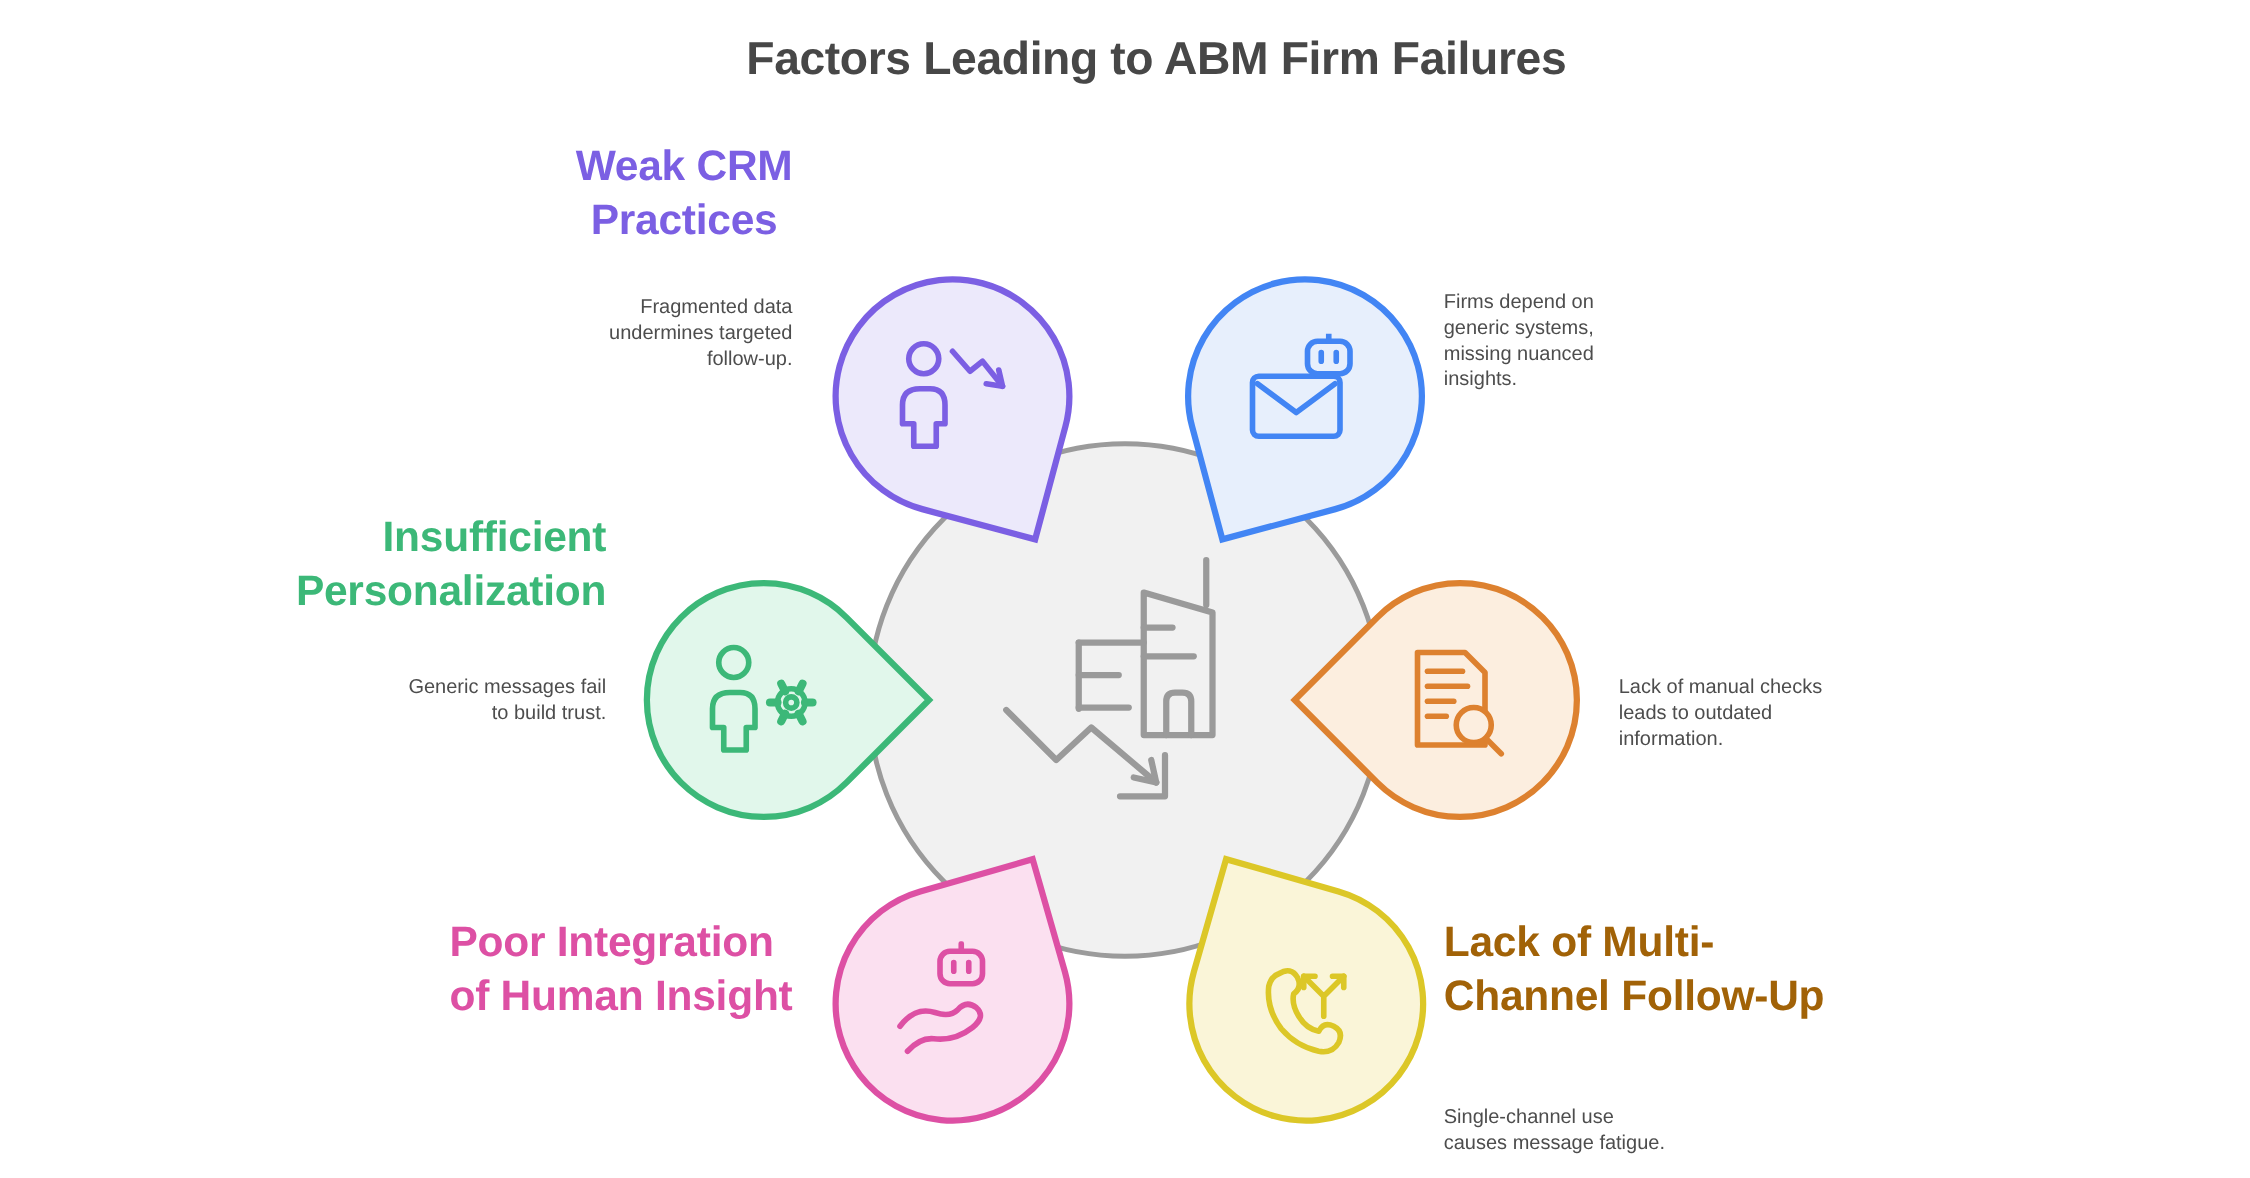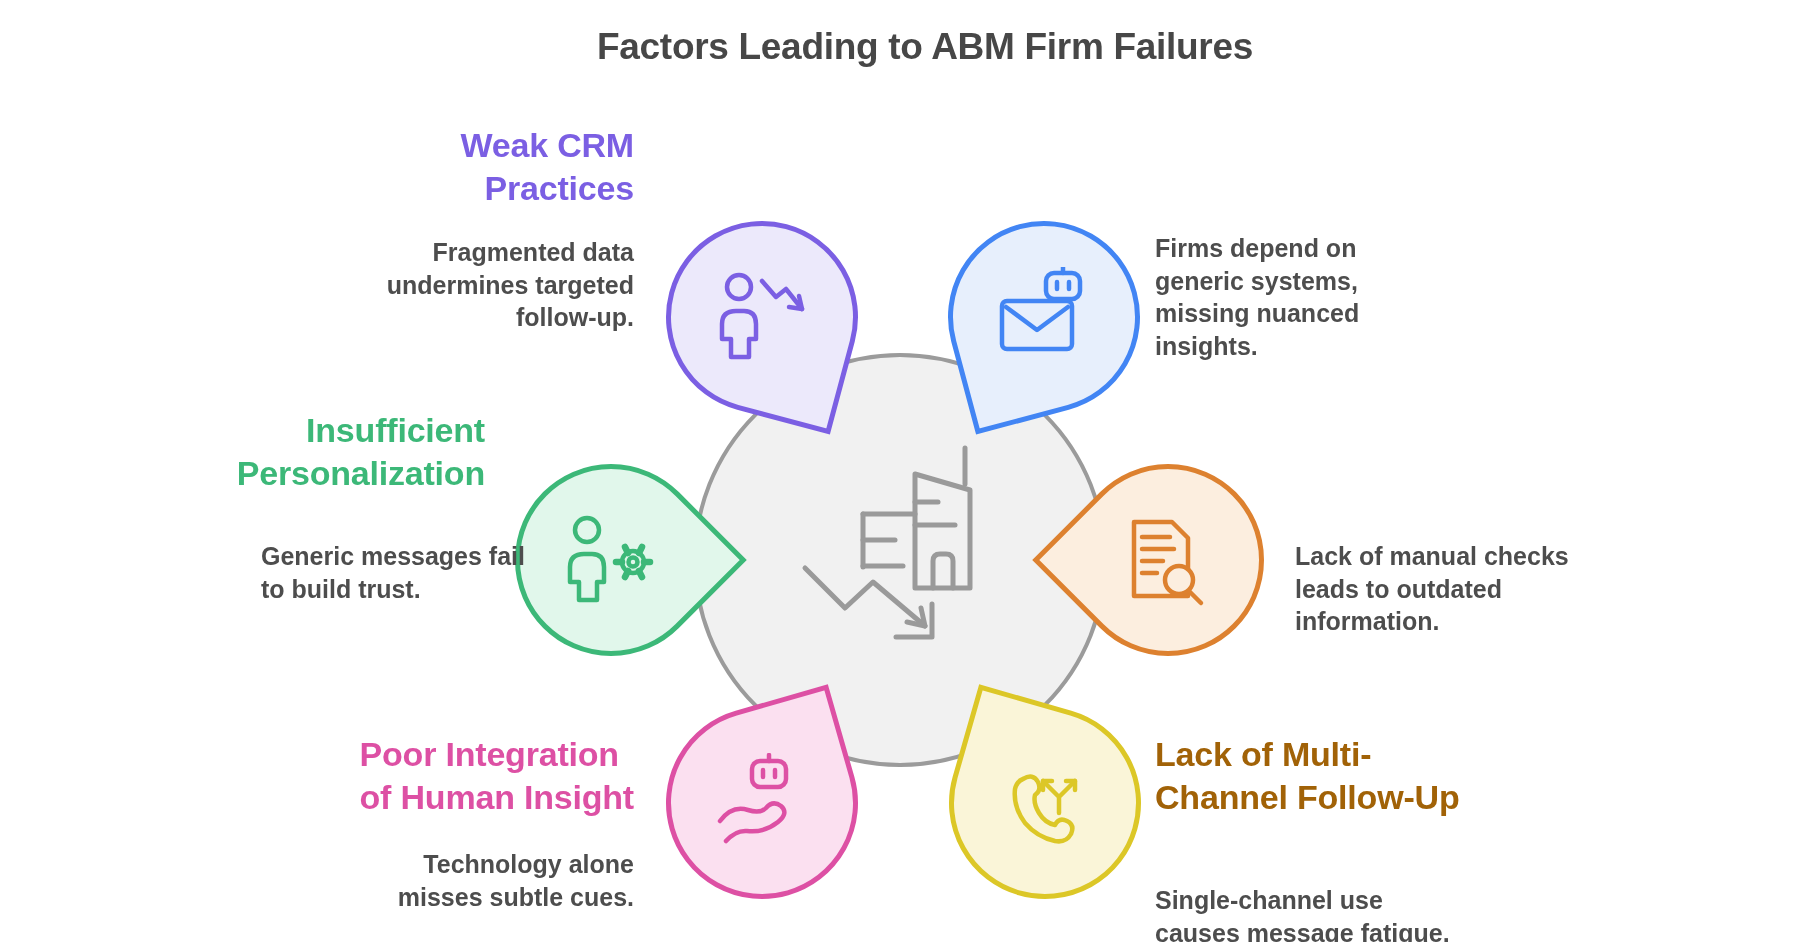--- a/index.html
+++ b/index.html
@@ -24,21 +24,21 @@
   .petal-green{background:#E1F7EB;border-color:#3CB878;border-radius:50% 0 50% 50%;transform:rotate(45deg);}
   .petal-green .icon-wrap{transform:rotate(-45deg);}
   .petal-orange{background:#FCEEDF;border-color:#DD812F;border-radius:0 50% 50% 50%;transform:rotate(-45deg);}
   .petal-orange .icon-wrap{transform:rotate(45deg);}
   .petal-pink{background:#FBE0F0;border-color:#DD50A4;border-radius:50% 0 50% 50%;transform:rotate(-16deg);}
   .petal-pink .icon-wrap{transform:rotate(16deg);}
   .petal-yellow{background:#FAF5D8;border-color:#DCC727;border-radius:0 50% 50% 50%;transform:rotate(16deg);}
   .petal-yellow .icon-wrap{transform:rotate(-16deg);}
 
   .f-title{position:absolute;font-size:34px;font-weight:700;line-height:1.26;white-space:pre-line;letter-spacing:-.2px;}
-  .f-desc{position:absolute;font-size:25px;color:#4d4d4d;line-height:1.3;white-space:pre-line;font-weight:bold;}
+  .f-desc{position:absolute;font-size:16px;color:#4d4d4d;line-height:1.3;white-space:pre-line;}
   .t-purple{color:#7B5FE3;} .t-blue{color:#4285F4;} .t-green{color:#3CB878;}
   .t-orange{color:#DD812F;} .t-pink{color:#DD50A4;} .t-yellow{color:#a16207;}
 
   svg{display:block;}
   .ln{fill:none;stroke-linecap:round;stroke-linejoin:round;}
 </style>
 </head>
 <body>
 
 <div class="stage">
@@ -146,43 +146,41 @@
         <g class="ln" stroke="#DCC727" stroke-width="4.5">
           <path d="M28,26 Q38,20 43,29 Q47,37 40,42 Q38,50 44,60 Q50,70 60,72 Q64,64 72,68 Q80,72 76,81 Q71,90 60,88 Q42,84 30,70 Q18,54 20,36 Q22,28 28,26 Z"></path>
           <path d="M64,60 V44 M64,44 L48,28 M64,44 L80,28"></path>
           <path d="M48,28 H57 M48,28 V37"></path>
           <path d="M80,28 H71 M80,28 V37"></path>
         </g>
       </svg>
     </div>
   </div>
 
-  <div class="f-title t-purple" style="right:1166px;top:124px;text-align:right">Weak CRM
+  <div class="f-title t-purple" style="right:1166px;top:112px;text-align:center">Weak CRM
 Practices</div>
   <div class="f-desc" style="right:1166px;top:236px;text-align:right">Fragmented data
 undermines targeted
 follow-up.</div>
 
   <div class="f-desc" style="left:1155px;top:232px">Firms depend on
 generic systems,
 missing nuanced
 insights.</div>
 
   <div class="f-title t-green" style="right:1315px;top:409px;text-align:right">Insufficient
 Personalization</div>
-  <div class="f-desc" style="right:1275px;top:540px;">Generic messages fail
+  <div class="f-desc" style="right:1315px;top:540px;text-align:right">Generic messages fail
 to build trust.</div>
 
   <div class="f-desc" style="left:1295px;top:540px">Lack of manual checks
 leads to outdated
 information.</div>
 
   <div class="f-title t-pink" style="right:1166px;top:733px;text-align:left">Poor Integration
 of Human Insight</div>
-  <div class="f-desc" style="right:1166px;top:848px;text-align:right">Technology alone
-misses subtle cues.</div>
 
   <div class="f-title t-yellow" style="left:1155px;top:733px">Lack of Multi-
 Channel Follow-Up</div>
   <div class="f-desc" style="left:1155px;top:884px">Single-channel use
 causes message fatigue.</div>
 
 </div>
 
 </body></html>

